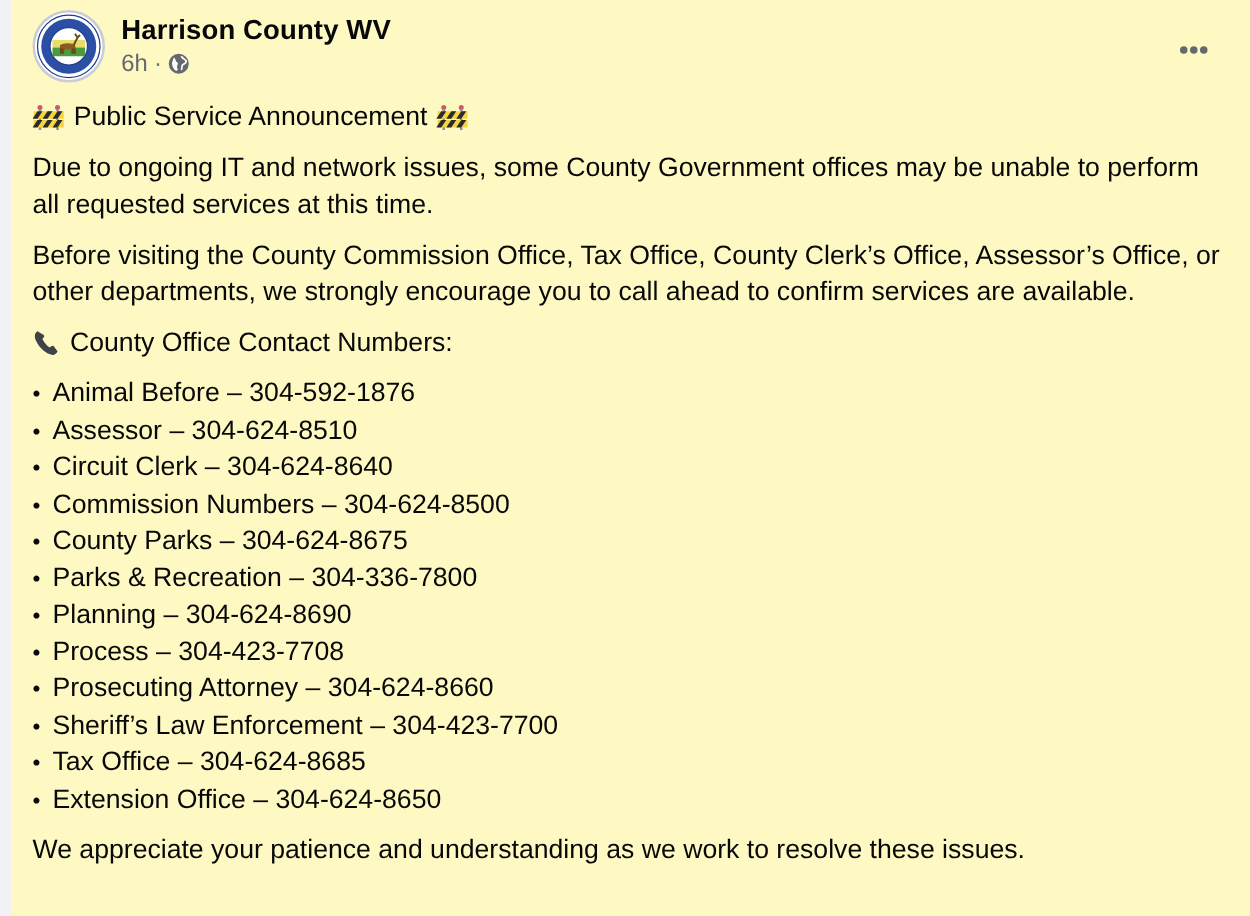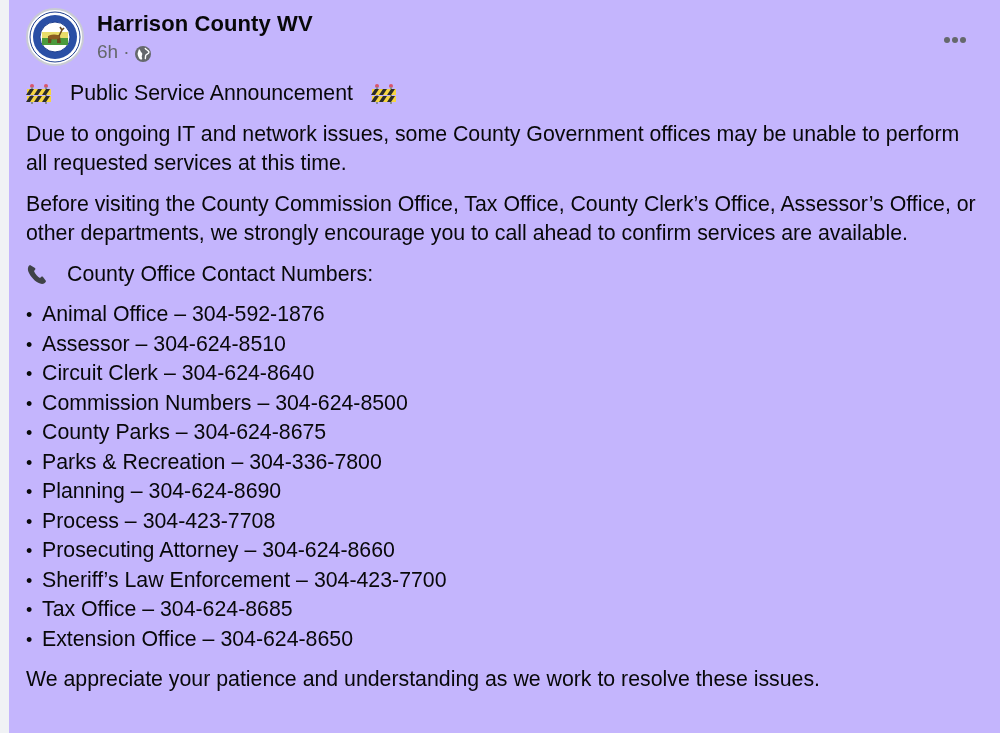--- a/index.html
+++ b/index.html
@@ -9,49 +9,49 @@
     font-family: "Liberation Sans", "DejaVu Sans", sans-serif;
     color: #080809;
     position: relative;
   }
   .left-strip {
     position: absolute; left: 0; top: 0; width: 9px; height: 733px;
     background: #f0f2f5;
   }
   .card {
     position: absolute; left: 9px; top: 0; right: 0; bottom: 0;
-    background: #c4b5fd;
+    background: #fef9c3;
   }
   .header { position: absolute; left: 17px; top: 8px; height: 60px; width: 960px; }
   .avatar {
     position: absolute; left: 0; top: 0; width: 58px; height: 58px; border-radius: 50%;
     background: #ffffff; border: 2px solid #c9ccd4; box-sizing: border-box;
     display: flex; align-items: center; justify-content: center;
   }
   .avatar svg { display: block; }
   .page-name {
     position: absolute; left: 71px; top: 3px;
     font-size: 22px; font-weight: 700; color: #080809; letter-spacing: 0.1px;
     cursor: pointer;
   }
-  .meta { position: absolute; left: 71px; top: 33px; font-size: 19px; color: #65686c; display: flex; align-items: flex-end; }
+  .meta { position: absolute; left: 71px; top: 33px; font-size: 19px; color: #65686c; display: flex; align-items: flex-start; }
   .meta .dot { margin: 0 5px; }
   .globe { display: inline-block; width: 18px; height: 18px; margin-top: 1px; }
   .more-button {
     position: absolute; right: 14px; top: 22px; width: 34px; height: 20px;
     display: flex; align-items: center; justify-content: space-between; cursor: pointer;
   }
   .more-button span { width: 6px; height: 6px; border-radius: 50%; background: #65686c; display: block; }
   .more-button { gap: 2px; justify-content: center; }
 
   .body-text {
     position: absolute; left: 17px; top: 79px; width: 960px;
     font-size: 21.3px; line-height: 29.5px; color: #080809;
   }
-  .body-text p { margin: 0 0 11px 0; gap: 11px; }
+  .body-text p { margin: 0 0 11px 0; }
   .psa { display: flex; align-items: center; }
   .barrier { display: inline-block; width: 26px; height: 22px; vertical-align: middle; }
   .psa .barrier:first-child { margin-right: 7px; }
   .psa .barrier:last-child { margin-left: 7px; }
   .phone-line { display: flex; align-items: center; }
   .phone { display: inline-block; width: 22px; height: 22px; margin-right: 8px; }
   ul.contacts { list-style: none; margin: 0 0 11px 0; padding: 0; }
   ul.contacts li { display: flex; align-items: baseline; height: 29.5px; }
   ul.contacts li .bullet { width: 16px; text-align: left; font-size: 18px; }
 </style>
@@ -120,21 +120,21 @@
     <p>Before visiting the County Commission Office, Tax Office, County Clerk’s Office, Assessor’s Office, or other departments, we strongly encourage you to call ahead to confirm services are available.</p>
 
     <p class="phone-line">
       <svg class="phone" viewBox="0 0 22 22">
         <path d="M4 2 C2 3 1 6 3 10 C6 16 11 20 16 21 C18 21 20 19 20 18 L17 14 C16 13 15 14 14 15 C12 14 9 11 8 8 C9 7 10 6 9 5 Z" fill="#3f4247"></path>
       </svg>
       <span>County Office Contact Numbers:</span>
     </p>
 
     <ul class="contacts">
-      <li><span class="bullet">•</span><span>Animal Office</span>&nbsp;–&nbsp;<span>304-592-1876</span></li>
+      <li><span class="bullet">•</span><span>Animal Before</span>&nbsp;–&nbsp;<span>304-592-1876</span></li>
       <li><span class="bullet">•</span><span>Assessor</span>&nbsp;–&nbsp;<span>304-624-8510</span></li>
       <li><span class="bullet">•</span><span>Circuit Clerk</span>&nbsp;–&nbsp;<span>304-624-8640</span></li>
       <li><span class="bullet">•</span><span>Commission Numbers</span>&nbsp;–&nbsp;<span>304-624-8500</span></li>
       <li><span class="bullet">•</span><span>County Parks</span>&nbsp;–&nbsp;<span>304-624-8675</span></li>
       <li><span class="bullet">•</span><span>Parks &amp; Recreation</span>&nbsp;–&nbsp;<span>304-336-7800</span></li>
       <li><span class="bullet">•</span><span>Planning</span>&nbsp;–&nbsp;<span>304-624-8690</span></li>
       <li><span class="bullet">•</span><span>Process</span>&nbsp;–&nbsp;<span>304-423-7708</span></li>
       <li><span class="bullet">•</span><span>Prosecuting Attorney</span>&nbsp;–&nbsp;<span>304-624-8660</span></li>
       <li><span class="bullet">•</span><span>Sheriff’s Law Enforcement</span>&nbsp;–&nbsp;<span>304-423-7700</span></li>
       <li><span class="bullet">•</span><span>Tax Office</span>&nbsp;–&nbsp;<span>304-624-8685</span></li>

